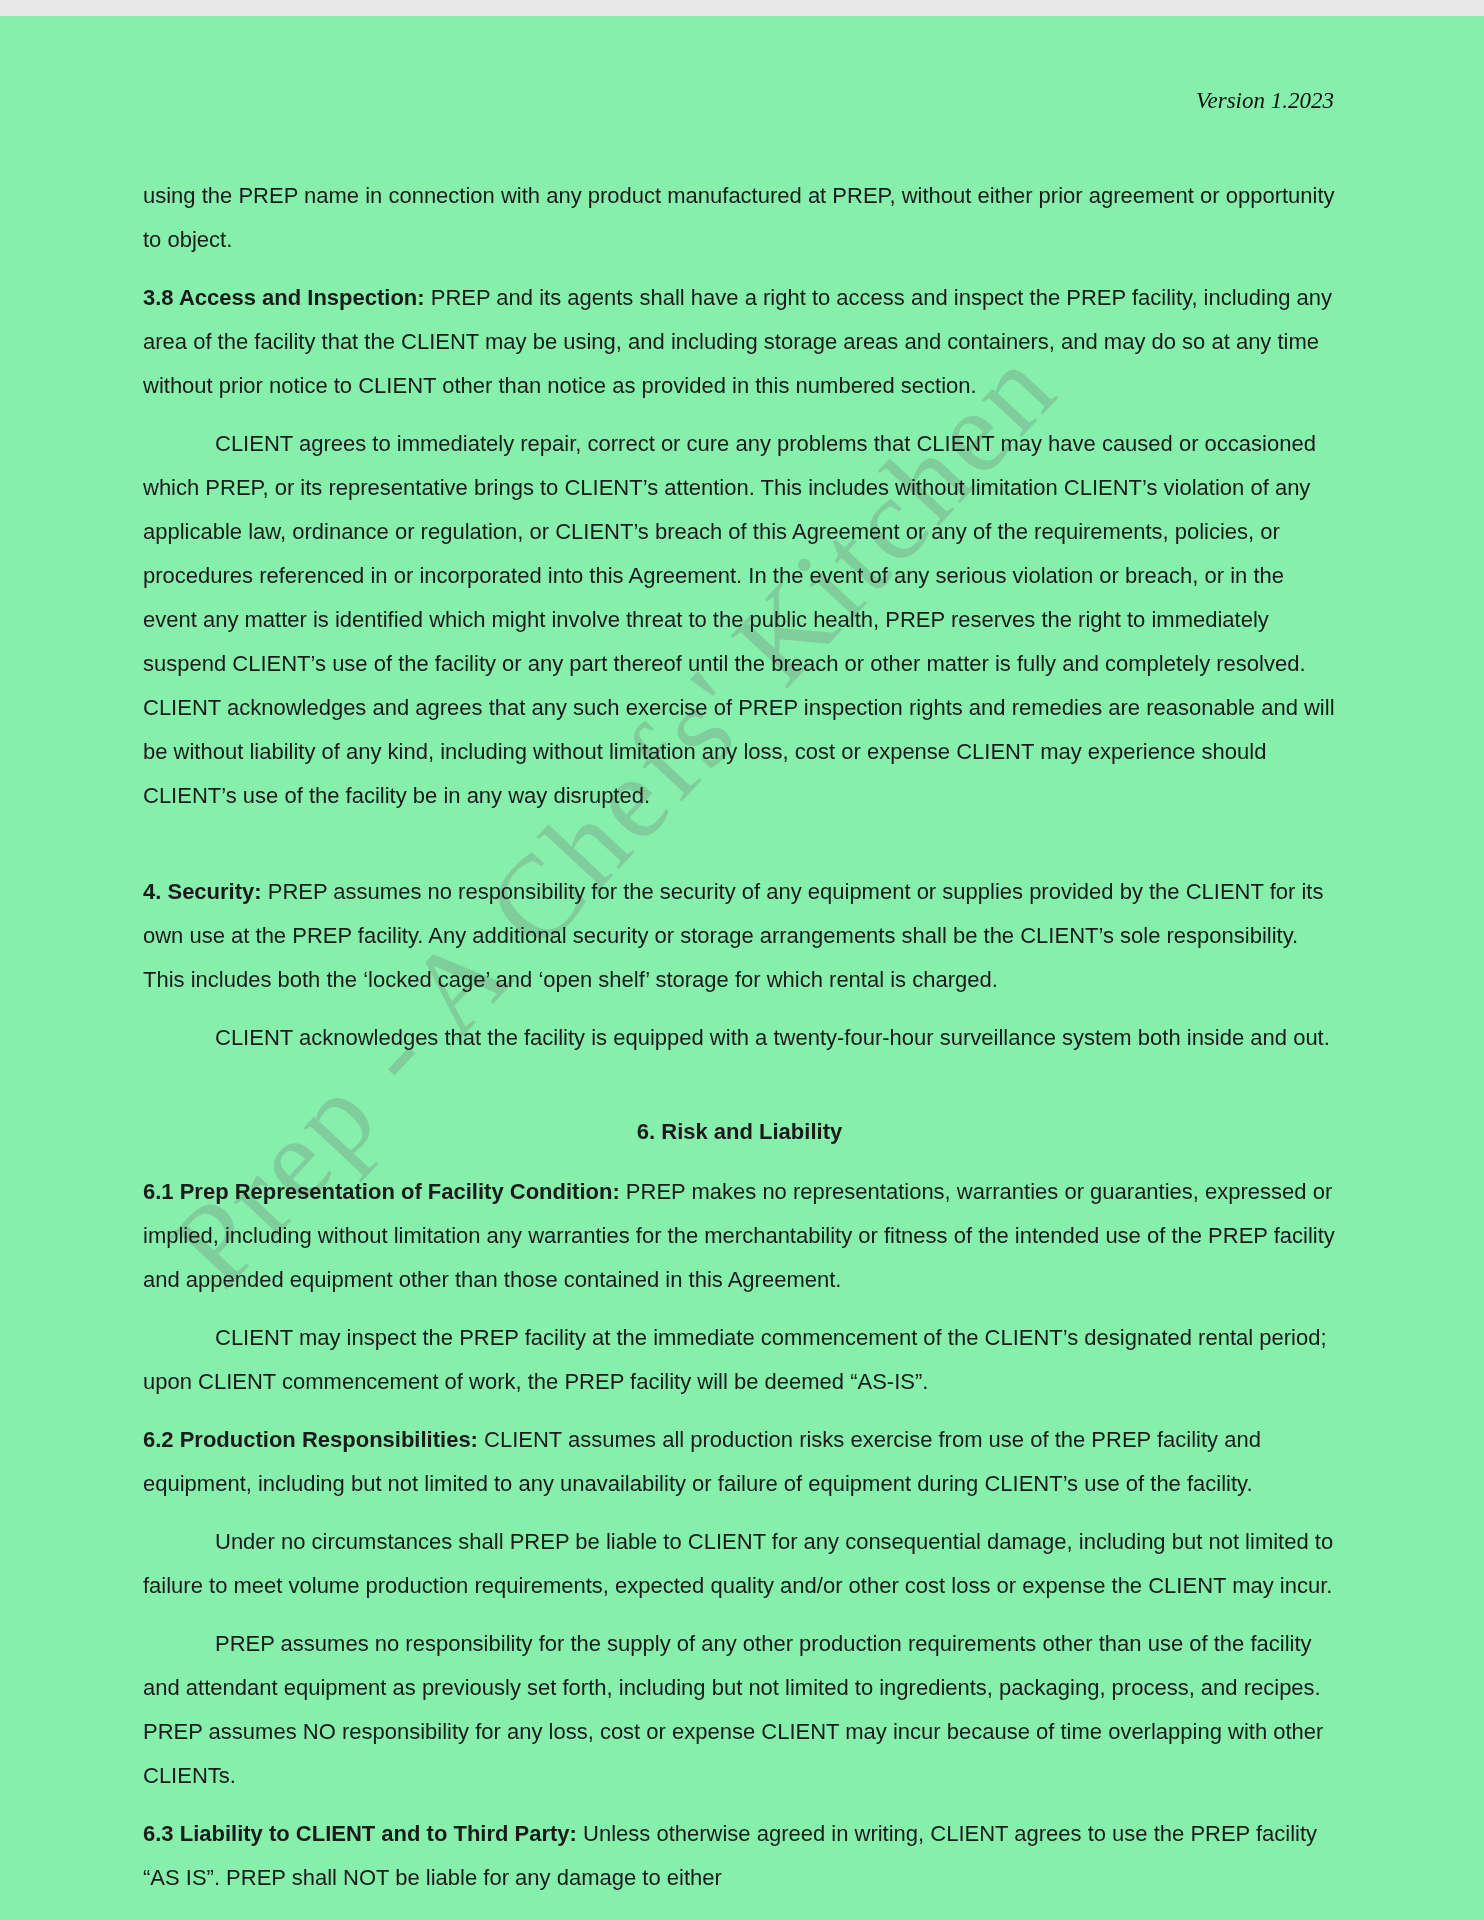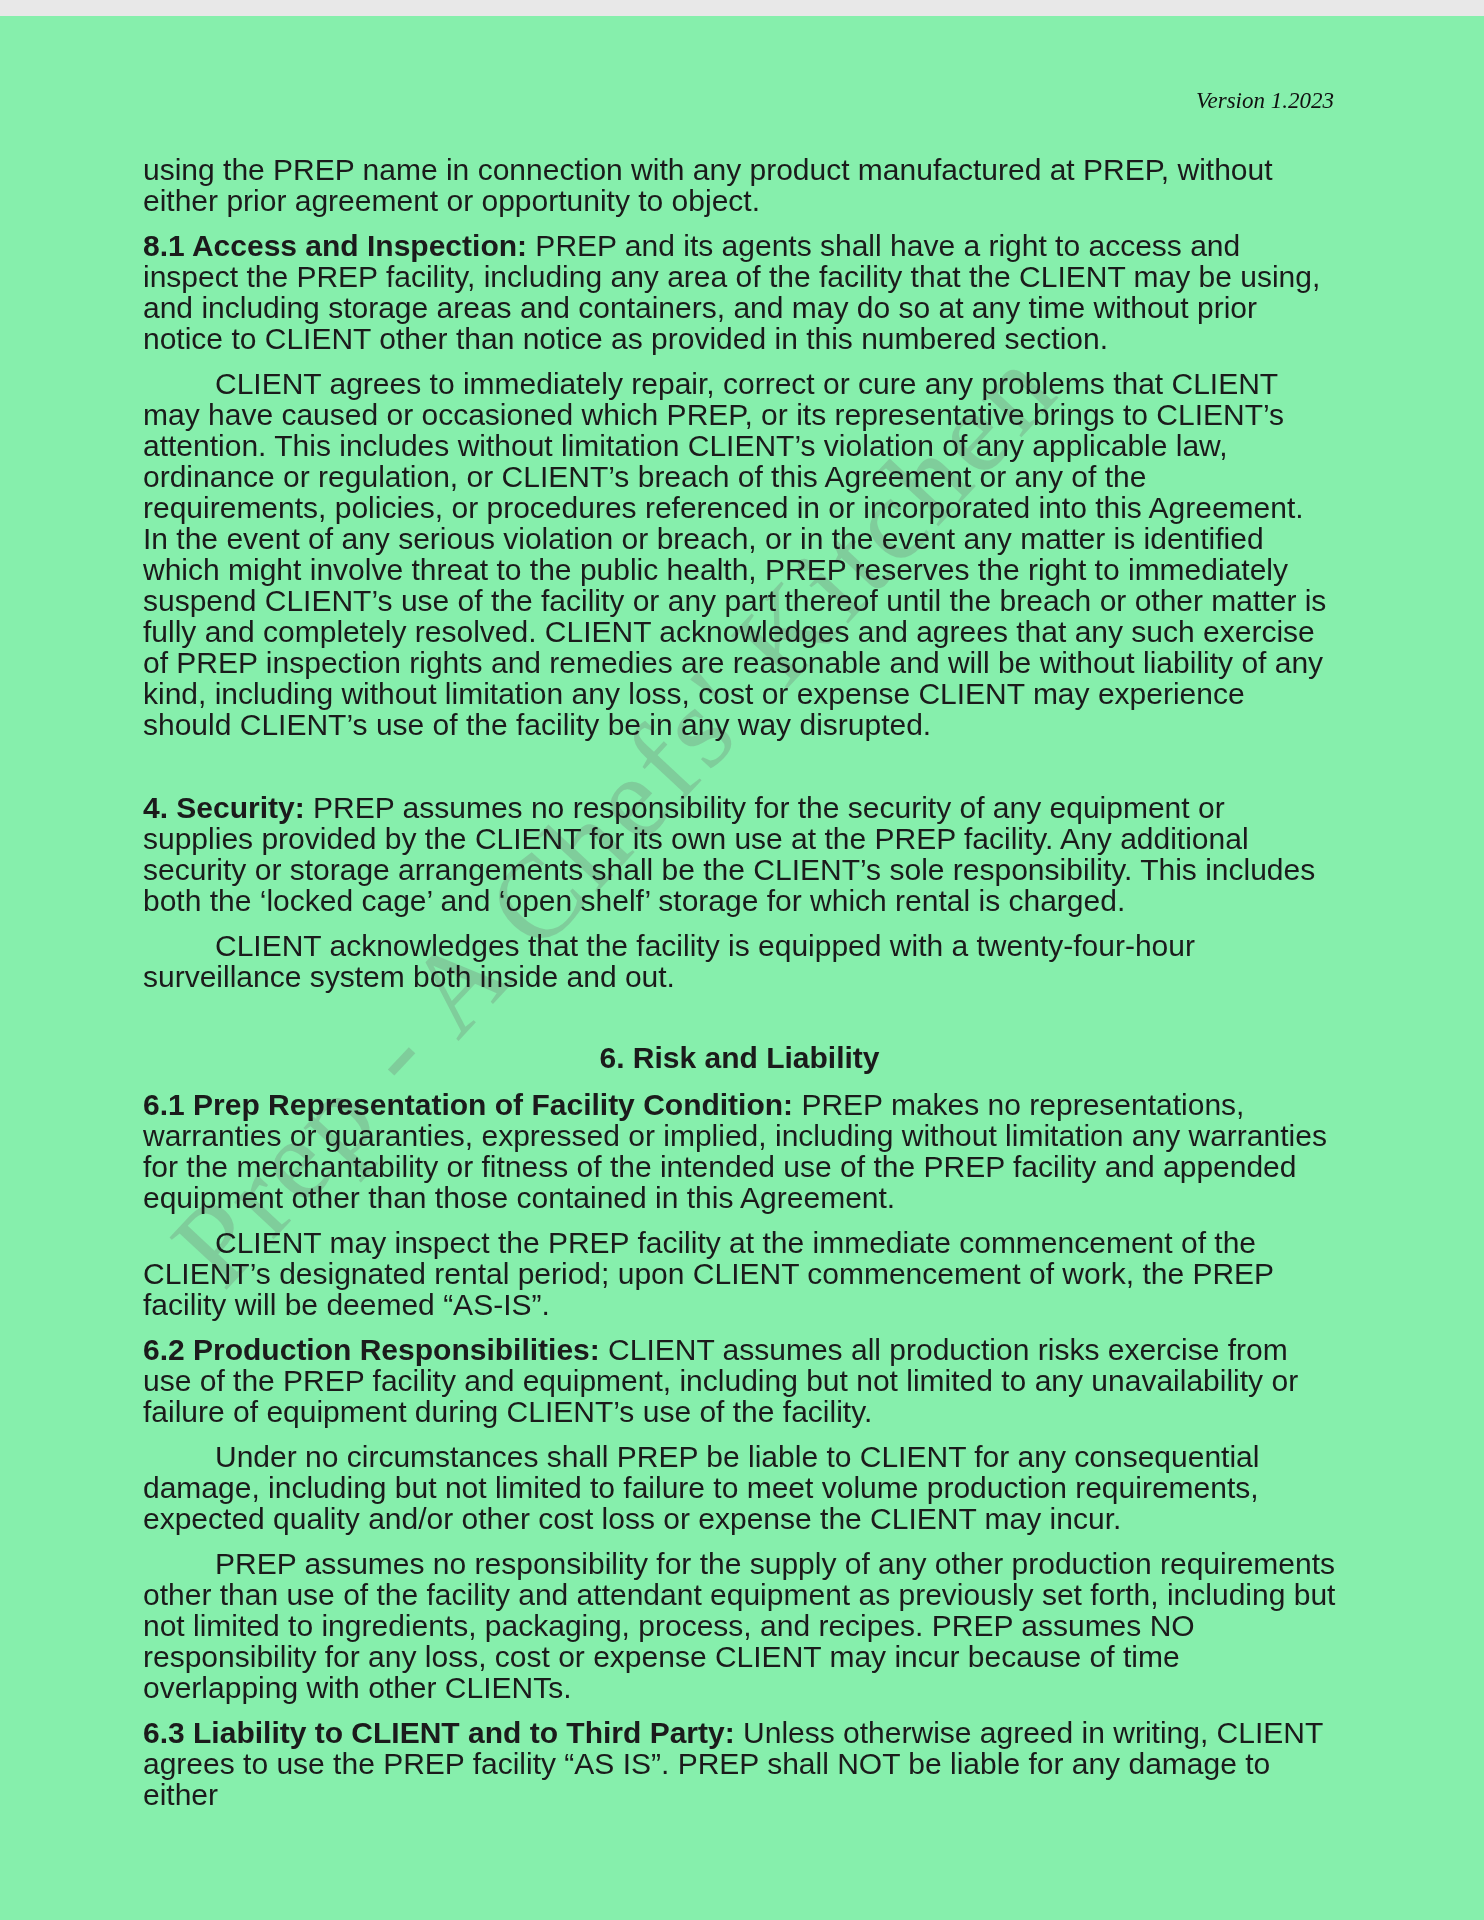--- a/index.html
+++ b/index.html
@@ -29,24 +29,24 @@
     font-size:118px;
     letter-spacing:5px;
     white-space:nowrap;
     color:rgba(110,110,110,0.26);
     z-index:1;
     pointer-events:none;
     user-select:none;
   }
   .body {
     position:absolute;
-    top:138px; left:143px; right:148px;
+    top:158px; left:143px; right:148px;
     z-index:2;
-    font-size:30px;
-    line-height:31px;
+    font-size:22px;
+    line-height:44px;
   }
   .para { margin:0 0 14px 0; }
   .indent { text-indent:72px; }
   .sp-before { margin-top:52px; }
   .lbl { font-weight:bold; }
   .heading {
     font-weight:bold;
     margin:50px 0 16px 0;
     text-align:center;
   }
@@ -57,21 +57,21 @@
 <div class="page">
 
   <div class="version">Version 1.2023</div>
 
   <div class="watermark">Prep - A Chefs' Kitchen</div>
 
   <div class="body">
 
     <p class="para"><span>using the PREP name in connection with any product manufactured at PREP, without either prior agreement or opportunity to object.</span></p>
 
-    <p class="para"><b class="lbl">8.1 Access and Inspection:</b><span> PREP and its agents shall have a right to access and inspect the PREP facility, including any area of the facility that the CLIENT may be using, and including storage areas and containers, and may do so at any time without prior notice to CLIENT other than notice as provided in this numbered section.</span></p>
+    <p class="para"><b class="lbl">3.8 Access and Inspection:</b><span> PREP and its agents shall have a right to access and inspect the PREP facility, including any area of the facility that the CLIENT may be using, and including storage areas and containers, and may do so at any time without prior notice to CLIENT other than notice as provided in this numbered section.</span></p>
 
     <p class="para indent"><span>CLIENT agrees to immediately repair, correct or cure any problems that CLIENT may have caused or occasioned which PREP, or its representative brings to CLIENT’s attention. This includes without limitation CLIENT’s violation of any applicable law, ordinance or regulation, or CLIENT’s breach of this Agreement or any of the requirements, policies, or procedures referenced in or incorporated into this Agreement. In the event of any serious violation or breach, or in the event any matter is identified which might involve threat to the public health, PREP reserves the right to immediately suspend CLIENT’s use of the facility or any part thereof until the breach or other matter is fully and completely resolved. CLIENT acknowledges and agrees that any such exercise of PREP inspection rights and remedies are reasonable and will be without liability of any kind, including without limitation any loss, cost or expense CLIENT may experience should CLIENT’s use of the facility be in any way disrupted.</span></p>
 
     <p class="para sp-before"><b class="lbl">4. Security:</b><span> PREP assumes no responsibility for the security of any equipment or supplies provided by the CLIENT for its own use at the PREP facility. Any additional security or storage arrangements shall be the CLIENT’s sole responsibility. This includes both the ‘locked cage’ and ‘open shelf’ storage for which rental is charged.</span></p>
 
     <p class="para indent"><span>CLIENT acknowledges that the facility is equipped with a twenty-four-hour surveillance system both inside and out.</span></p>
 
     <p class="para heading"><span>6. Risk and Liability</span></p>
 
     <p class="para"><b class="lbl">6.1 Prep Representation of Facility Condition:</b><span> PREP makes no representations, warranties or guaranties, expressed or implied, including without limitation any warranties for the merchantability or fitness of the intended use of the PREP facility and appended equipment other than those contained in this Agreement.</span></p>

